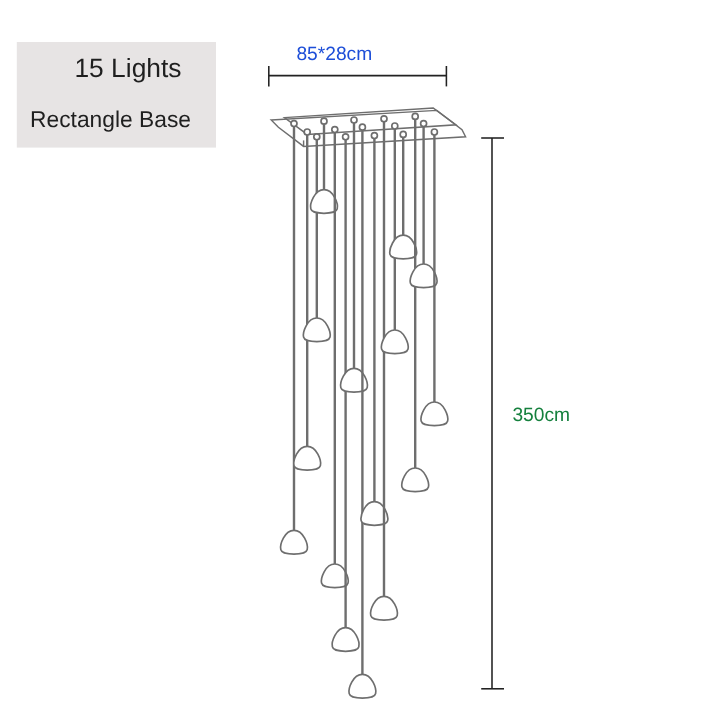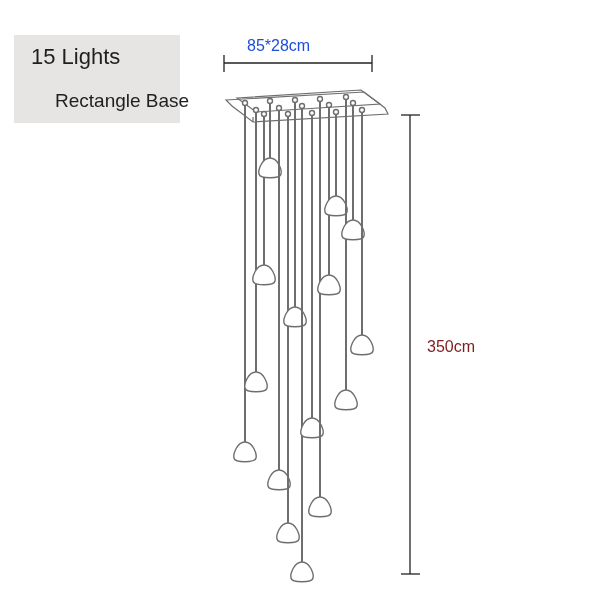--- a/index.html
+++ b/index.html
@@ -5,30 +5,30 @@
     html, body { margin: 0; padding: 0; }
     body {
       width: 600px; height: 600px; background: #ffffff; position: relative; overflow: hidden;
       font-family: "Liberation Sans", sans-serif; color: #222;
     }
     .label-box {
       position: absolute; left: 14px; top: 35px; width: 166px; height: 88px;
       background: #e7e4e4;
     }
     .label-title {
-      position: absolute; left: 31px; top: 44px; font-size: 22px; color: #1f1f1f;
+      position: absolute; left: 62px; top: 44px; font-size: 22px; color: #1f1f1f;
     }
     .label-sub {
-      position: absolute; left: 25px; top: 90px; font-size: 19px; color: #1f1f1f; margin-left: 30px;
+      position: absolute; left: 25px; top: 90px; font-size: 19px; color: #1f1f1f;
     }
     .dim-width {
       position: absolute; left: 247px; top: 37px; font-size: 16px; color: #1d4ed8;
     }
     .dim-height {
-      position: absolute; left: 427px; top: 338px; font-size: 16px; color: #7f1d1d;
+      position: absolute; left: 427px; top: 338px; font-size: 16px; color: #15803d;
     }
     svg.drawing { position: absolute; left: 0; top: 0; }
   </style>
 </head>
 <body>
 
 <div class="label-box"></div>
 <div class="label-title">15 Lights</div>
 <div class="label-sub">Rectangle Base</div>
 

